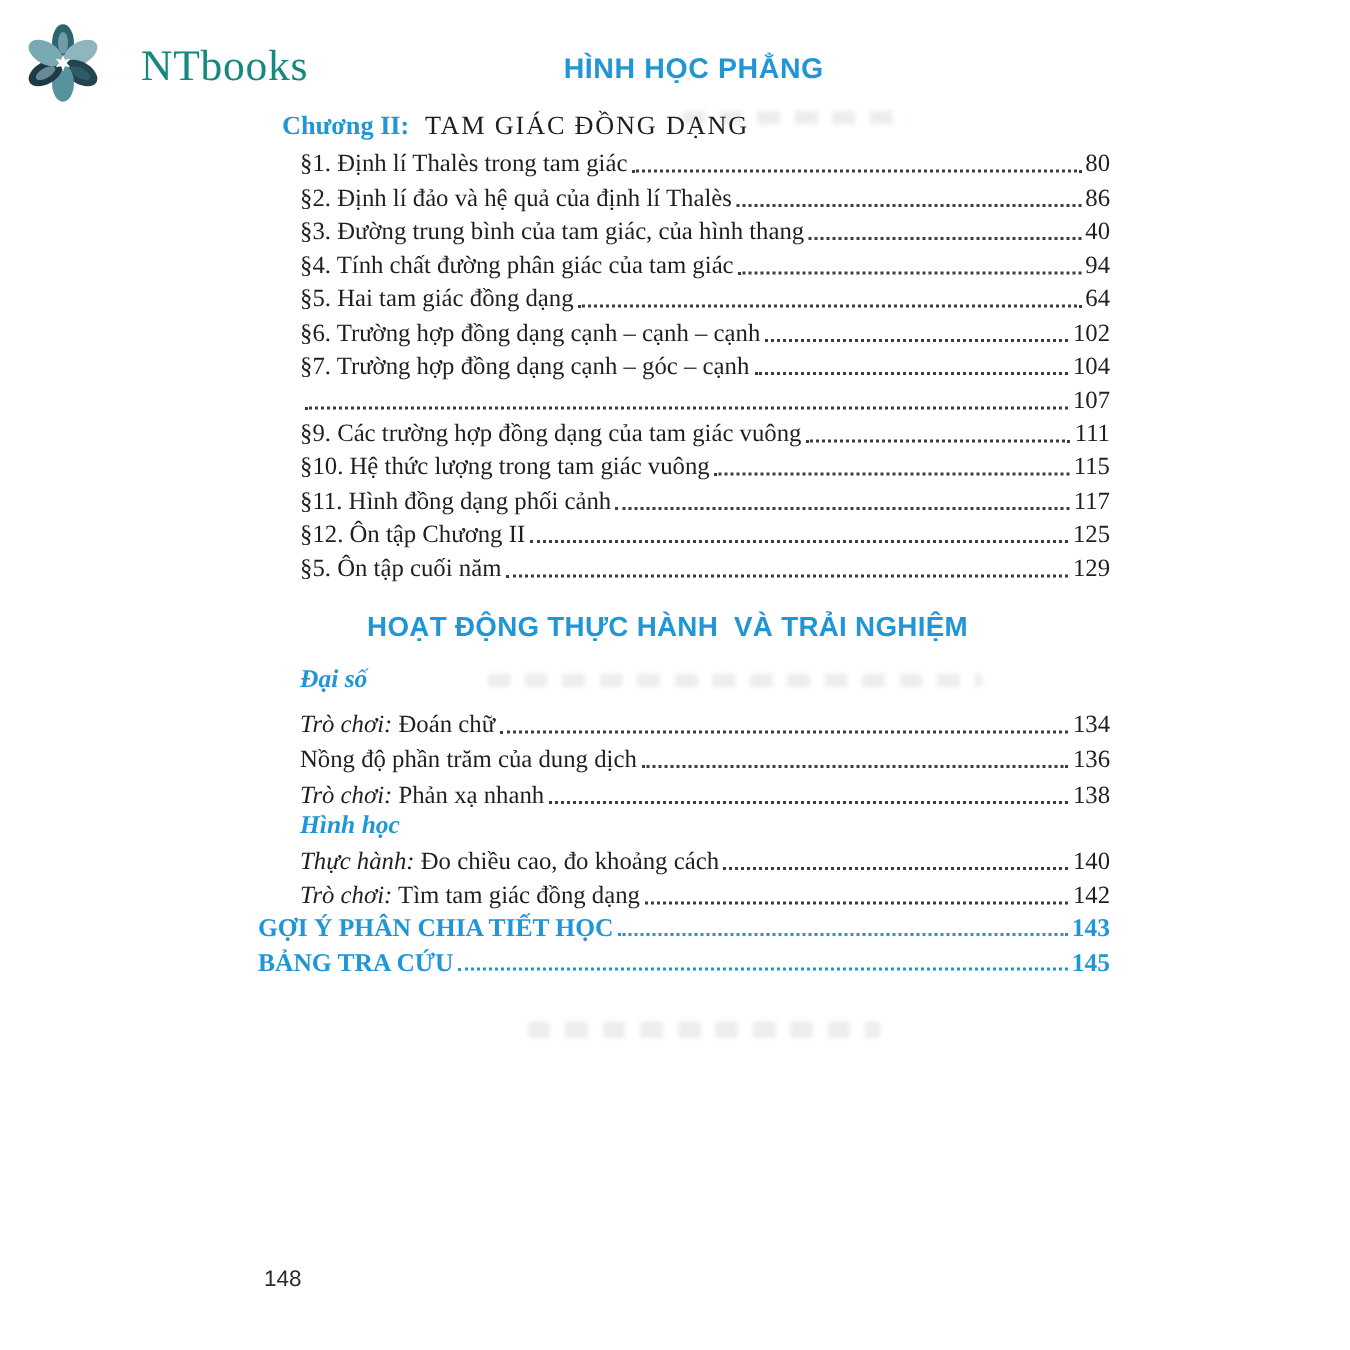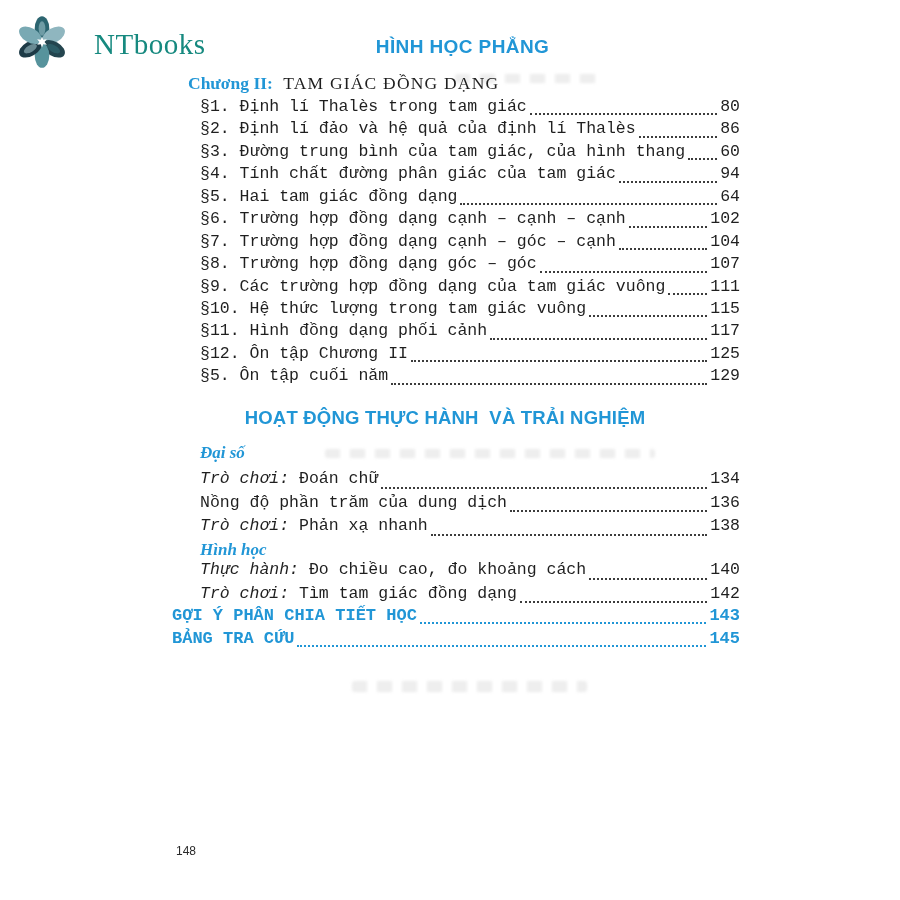--- a/index.html
+++ b/index.html
@@ -31,34 +31,34 @@
   .subsec{
     font-size:17px;font-weight:bold;font-style:italic;color:#2196d6;white-space:nowrap;
   }
   .subsec.alg{left:200px;top:443px;}
   .subsec.geo{left:200px;top:540px;}
 
   
   .toclist{left:200px;top:97px;width:540px;}
   .toclist.alg{top:469px;}
   .toclist.geo{top:560px;}
-  .trow{display:flex;align-items:flex-start;height:22.45px;font-size:16.5px;font-family:Liberation Mono, monospace;}
+  .trow{display:flex;align-items:flex-end;height:22.45px;font-size:16.5px;}
   .toclist.alg .trow,.toclist.geo .trow{height:23.6px;}
   .lbl{white-space:nowrap;}
   .pfx{font-style:italic;}
   .dots{flex:1;min-width:12px;align-self:flex-end;margin:0 3px 4px 3px;border-bottom:2px dotted #3c3c3c;}
   .pg{white-space:nowrap;}
 
   
   .backlist{left:172px;top:606px;width:568px;}
   .backlist .trow{height:23.2px;font-weight:bold;color:#2196d6;font-size:17px;}
   .backlist .dots{border-bottom-color:#2196d6;margin-bottom:5px;}
 
   
-  .footer-page{left:176px;top:844px;font-family:"Liberation Sans",sans-serif;font-size:12px;color:#2a2a2a;}
+  .footer-page{left:176px;top:844px;font-family:"Liberation Sans",sans-serif;font-size:15px;color:#2a2a2a;}
 
   
   .smudge{
     background:repeating-linear-gradient(90deg,rgba(110,110,110,.12) 0 15px,transparent 15px 25px);
     filter:blur(1.5px);border-radius:3px;
   }
   .sm1{left:455px;top:74px;width:150px;height:9px;}
   .sm2{left:325px;top:449px;width:330px;height:9px;}
   .sm3{left:352px;top:681px;width:235px;height:11px;}
 </style>
@@ -101,21 +101,21 @@
       <span class="pg">80</span>
     </div>
   <div class="trow">
       <span class="lbl">§2. Định lí đảo và hệ quả của định lí Thalès</span>
       <span class="dots"></span>
       <span class="pg">86</span>
     </div>
   <div class="trow">
       <span class="lbl">§3. Đường trung bình của tam giác, của hình thang</span>
       <span class="dots"></span>
-      <span class="pg">60</span>
+      <span class="pg">40</span>
     </div>
   <div class="trow">
       <span class="lbl">§4. Tính chất đường phân giác của tam giác</span>
       <span class="dots"></span>
       <span class="pg">94</span>
     </div>
   <div class="trow">
       <span class="lbl">§5. Hai tam giác đồng dạng</span>
       <span class="dots"></span>
       <span class="pg">64</span>
@@ -124,21 +124,20 @@
       <span class="lbl">§6. Trường hợp đồng dạng cạnh – cạnh – cạnh</span>
       <span class="dots"></span>
       <span class="pg">102</span>
     </div>
   <div class="trow">
       <span class="lbl">§7. Trường hợp đồng dạng cạnh – góc – cạnh</span>
       <span class="dots"></span>
       <span class="pg">104</span>
     </div>
   <div class="trow">
-      <span class="lbl">§8. Trường hợp đồng dạng góc – góc</span>
       <span class="dots"></span>
       <span class="pg">107</span>
     </div>
   <div class="trow">
       <span class="lbl">§9. Các trường hợp đồng dạng của tam giác vuông</span>
       <span class="dots"></span>
       <span class="pg">111</span>
     </div>
   <div class="trow">
       <span class="lbl">§10. Hệ thức lượng trong tam giác vuông</span>

